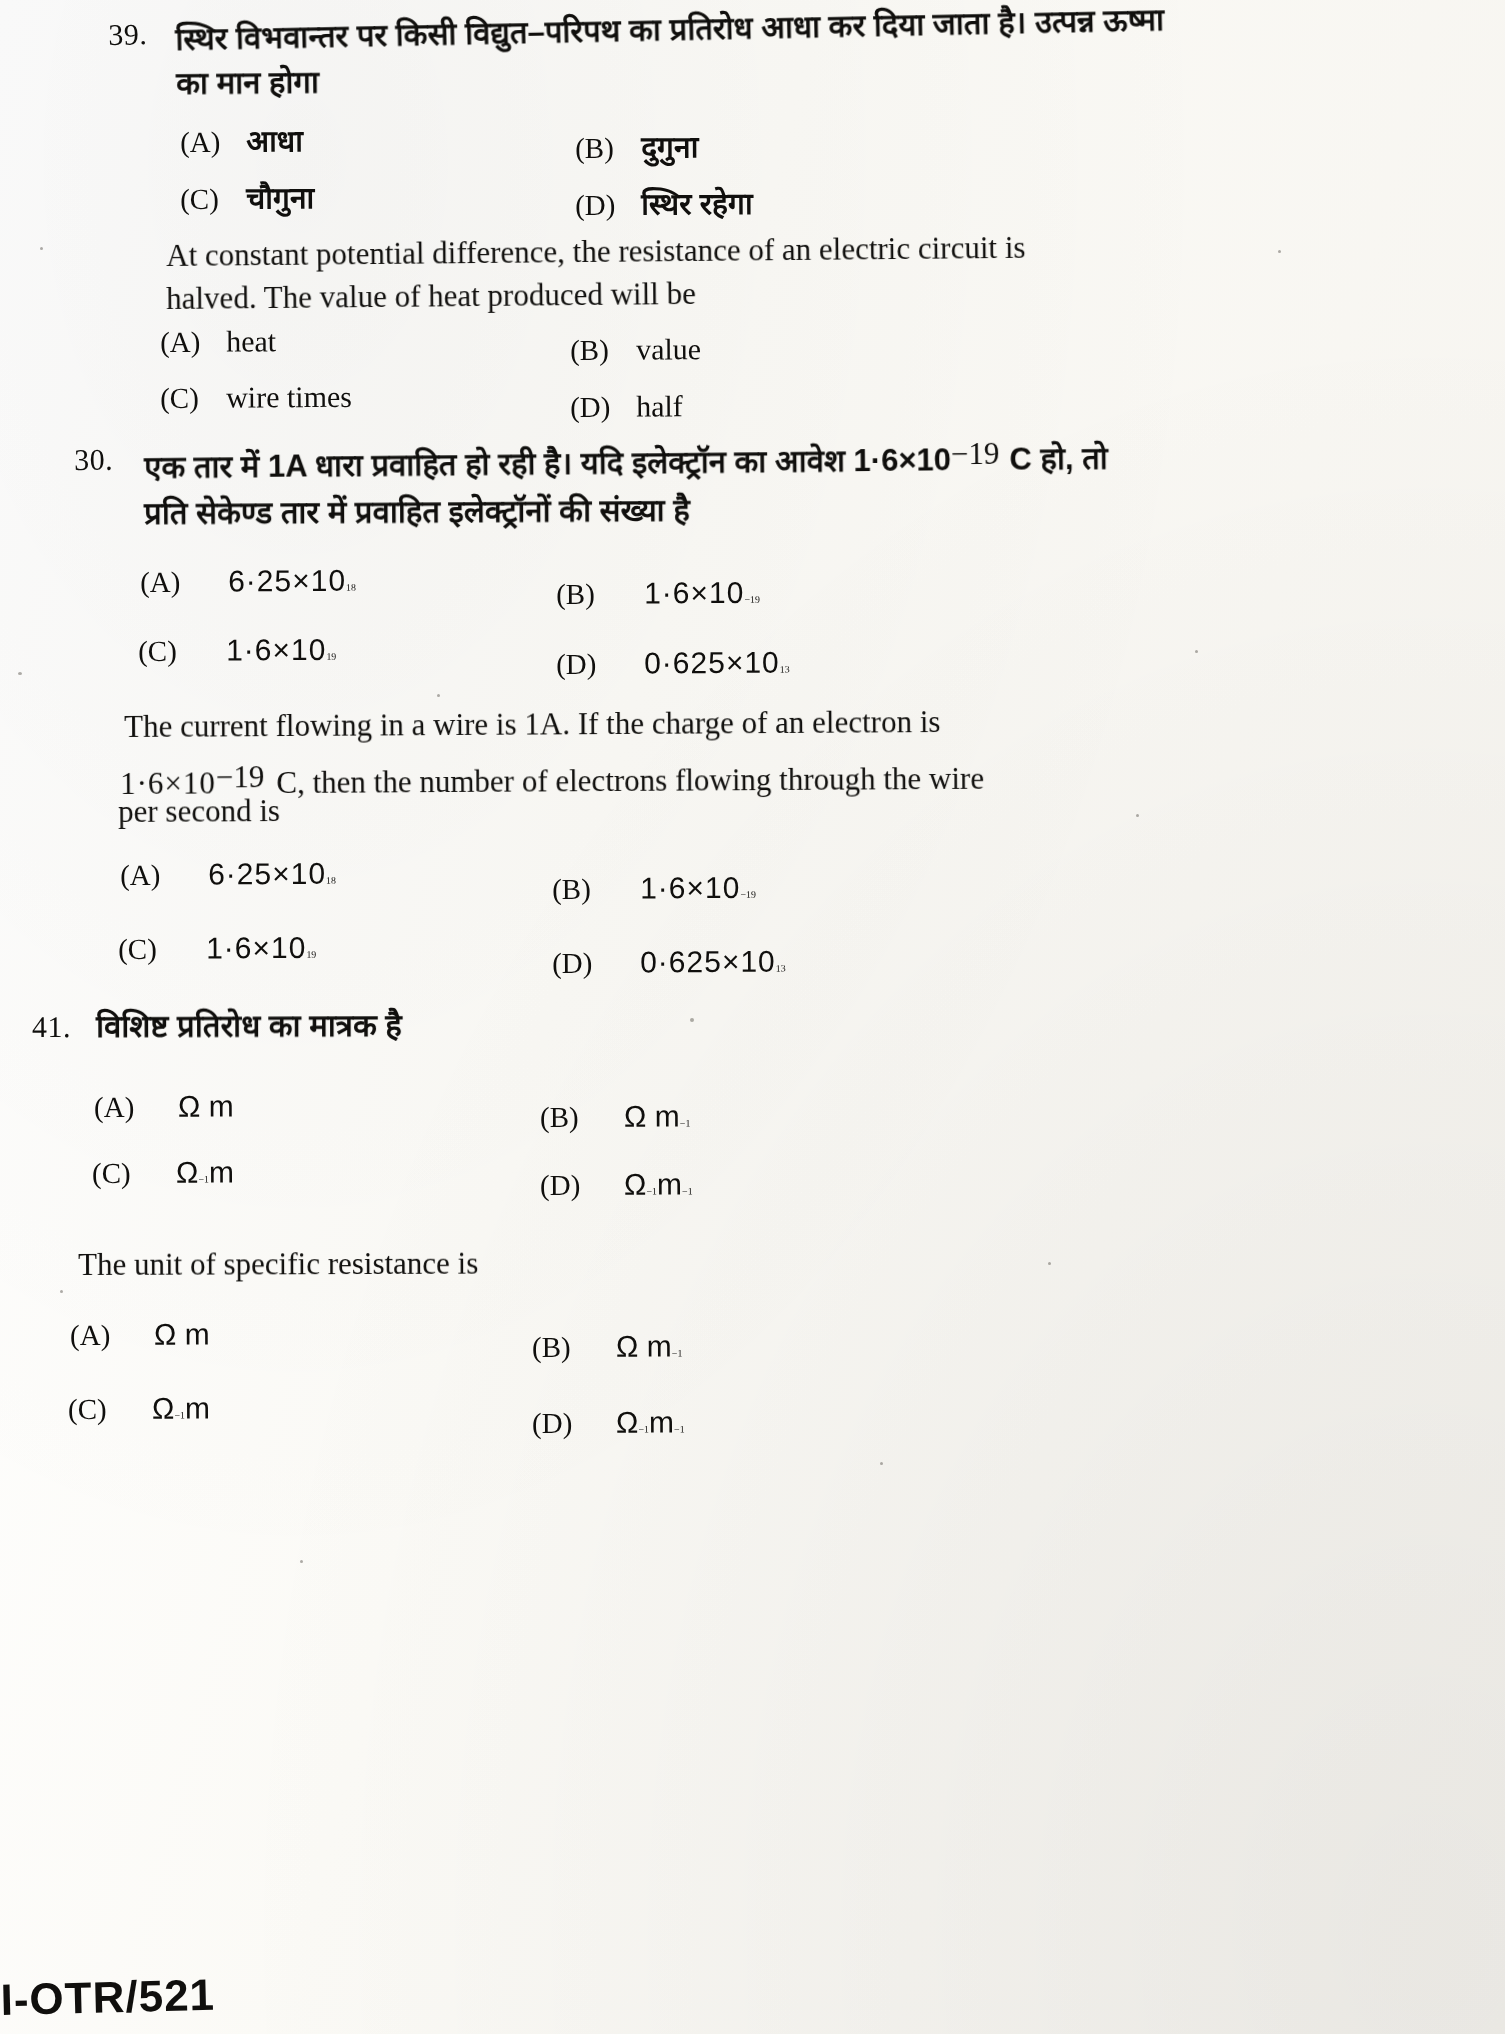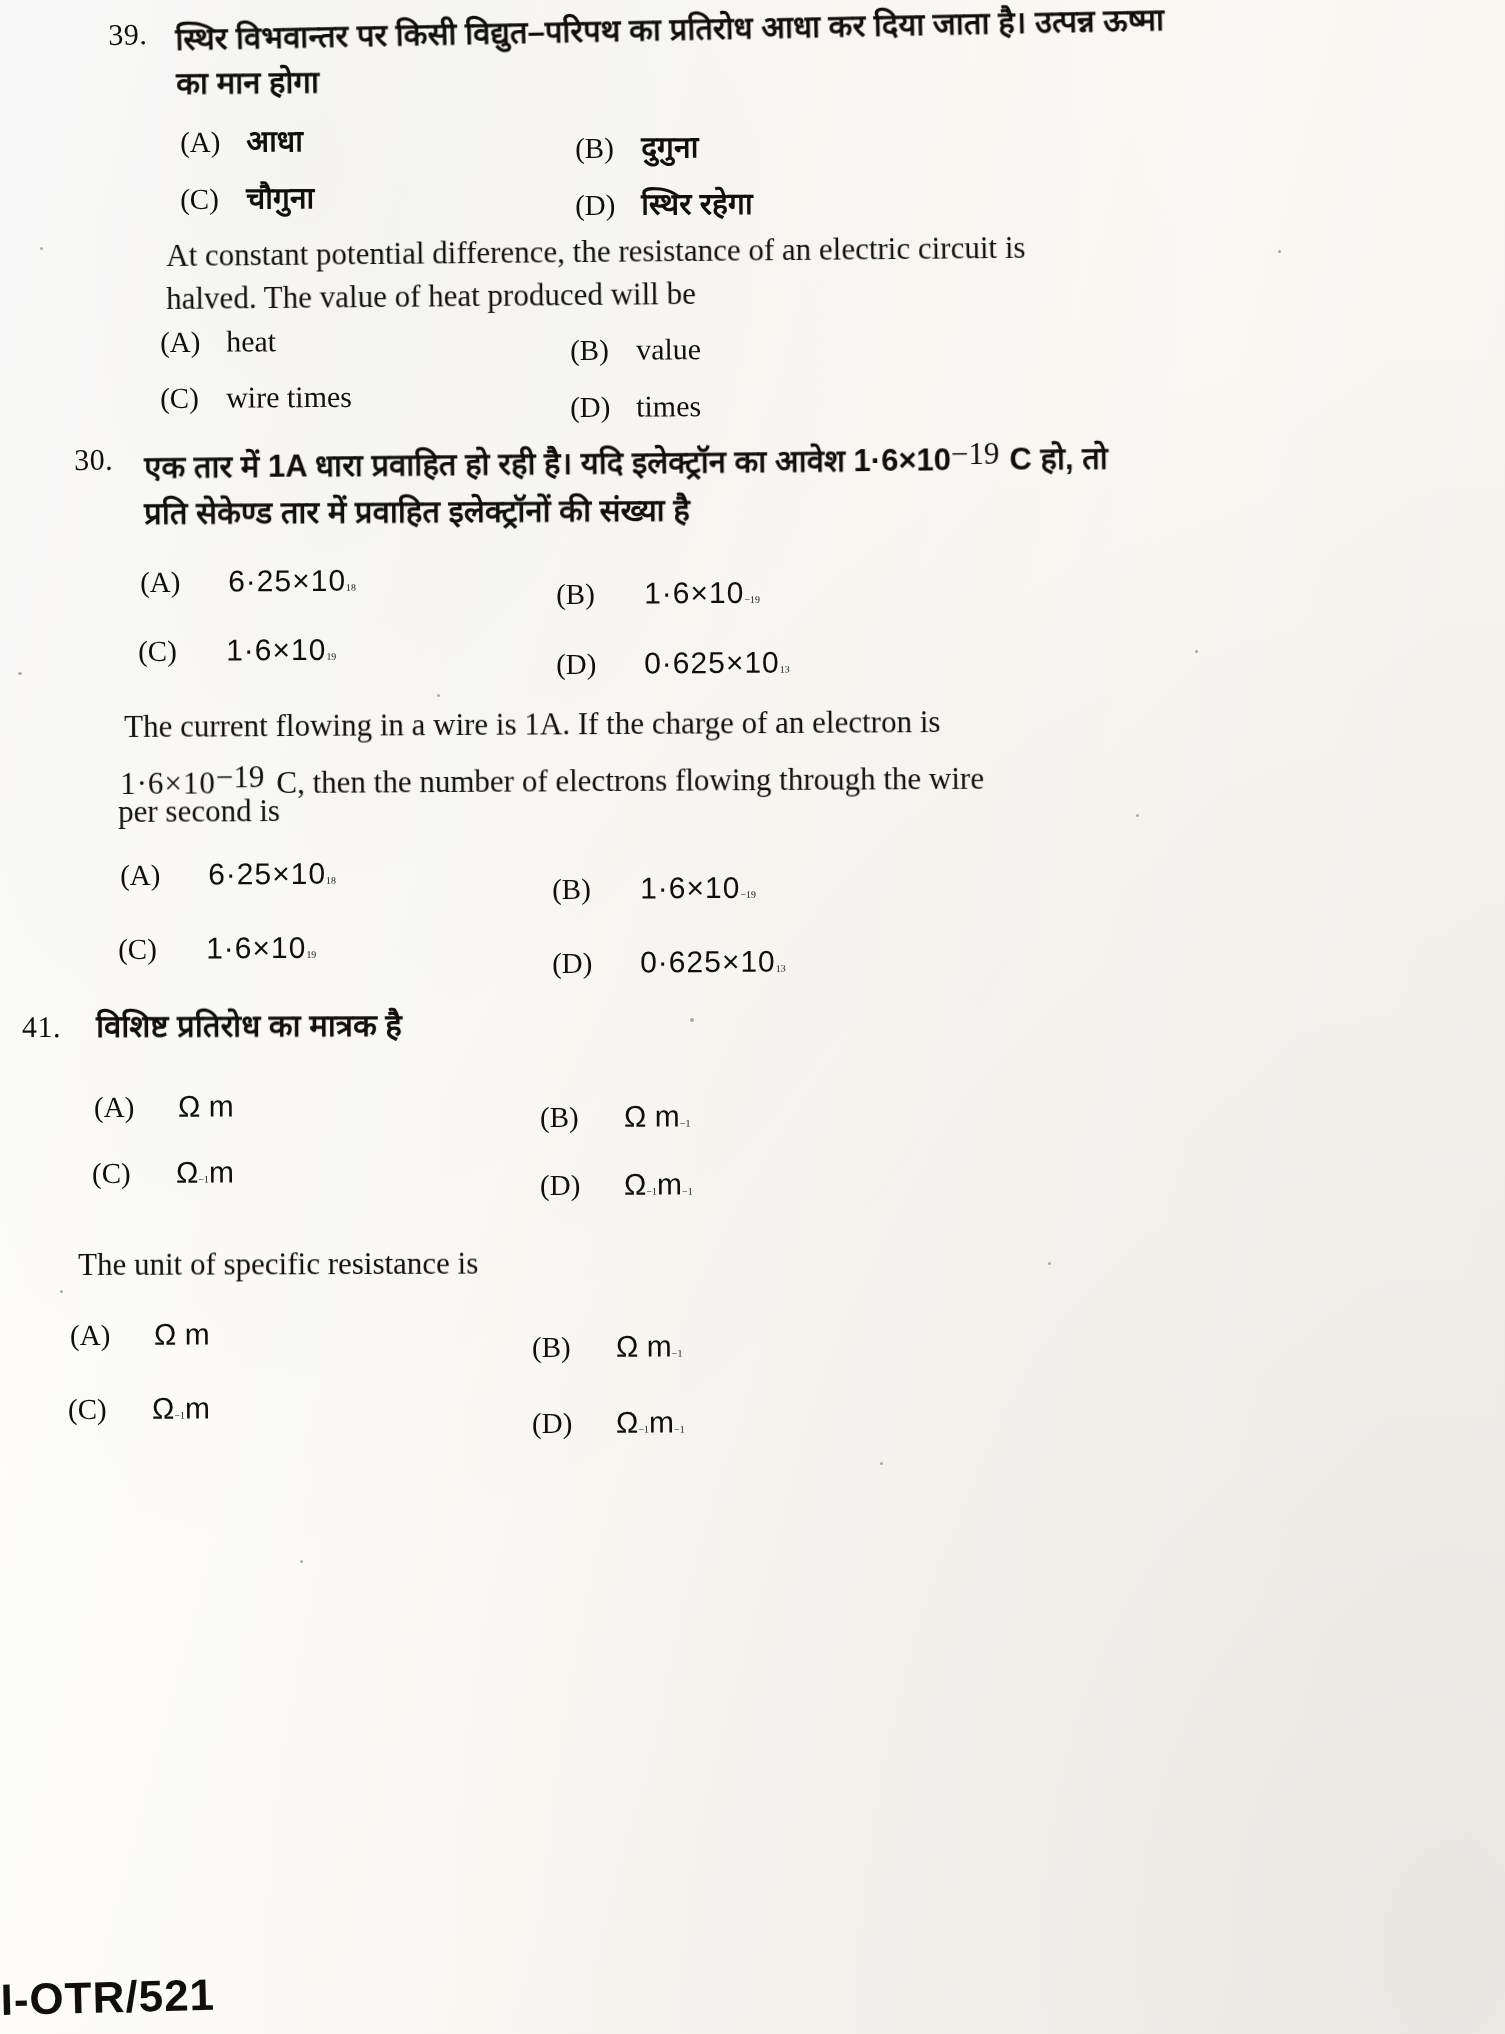--- a/index.html
+++ b/index.html
@@ -126,21 +126,21 @@
   <div class="opt sk3" style="left:570px; top:333px;">
     <span class="lbl">(B)</span>
     <span class="val-eng">value</span>
   </div>
   <div class="opt sk3" style="left:160px; top:381px;">
     <span class="lbl">(C)</span>
     <span class="val-eng">wire times</span>
   </div>
   <div class="opt sk3" style="left:570px; top:390px;">
     <span class="lbl">(D)</span>
-    <span class="val-eng">times</span>
+    <span class="val-eng">half</span>
   </div>
 
   <div class="qrow sk2" style="left:74px; top:443px;">
     <span class="qnum">30.</span>
   </div>
   <div class="sk2 blur-lite" style="position:absolute; left:144px; top:440px; width:1020px;">
     <span class="hin">एक तार में 1A धारा प्रवाहित हो रही है। यदि इलेक्ट्रॉन का आवेश 1·6×10</span><sup class="eng">−19</sup>
     <span class="hin" style="margin-left:6px;">C हो, तो</span>
   </div>
   <div class="hin sk3 blur-lite" style="position:absolute; left:144px; top:492px;">प्रति सेकेण्ड तार में प्रवाहित इलेक्ट्रॉनों की संख्या है</div>
@@ -187,21 +187,21 @@
     <span class="lbl">(C)</span>
     <span class="val-math mdot" style="margin-left:22px;">1·6×10</span>
       <sup>19</sup>
   </div>
   <div class="opt sk3" style="left:552px; top:946px;">
     <span class="lbl">(D)</span>
     <span class="val-math mdot" style="margin-left:22px;">0·625×10</span>
       <sup>13</sup>
   </div>
 
-  <div class="qrow sk4" style="left:22px; top:1010px;">
+  <div class="qrow sk4" style="left:32px; top:1010px;">
     <span class="qnum">41.</span>
   </div>
   <div class="hin sk4 blur-lite" style="position:absolute; left:96px; top:1005px;">विशिष्ट प्रतिरोध का मात्रक है</div>
 
   <div class="opt sk4" style="left:94px; top:1090px;">
     <span class="lbl">(A)</span>
     <span class="val-math" style="margin-left:18px;">Ω m</span>
       <sup></sup>
   </div>
   <div class="opt sk4" style="left:540px; top:1100px;">

